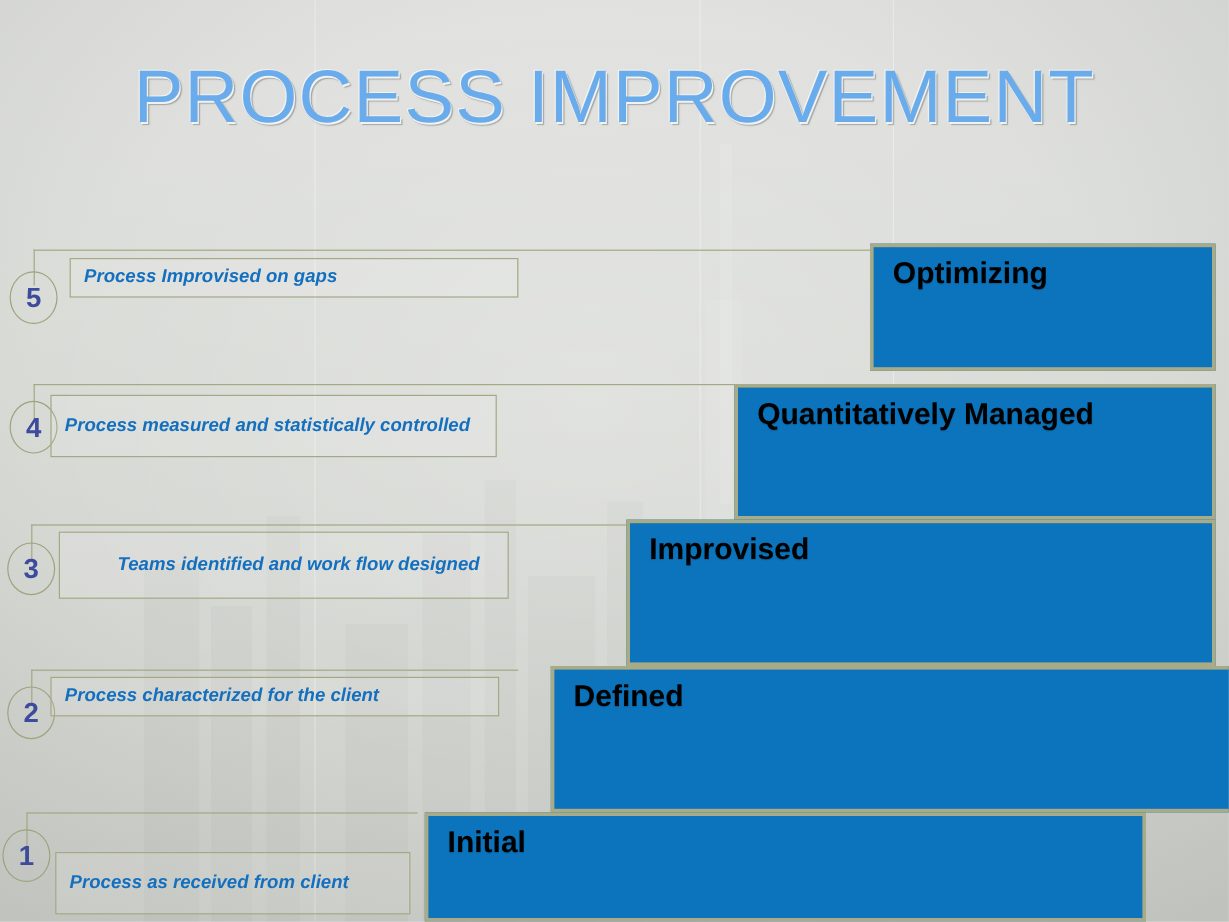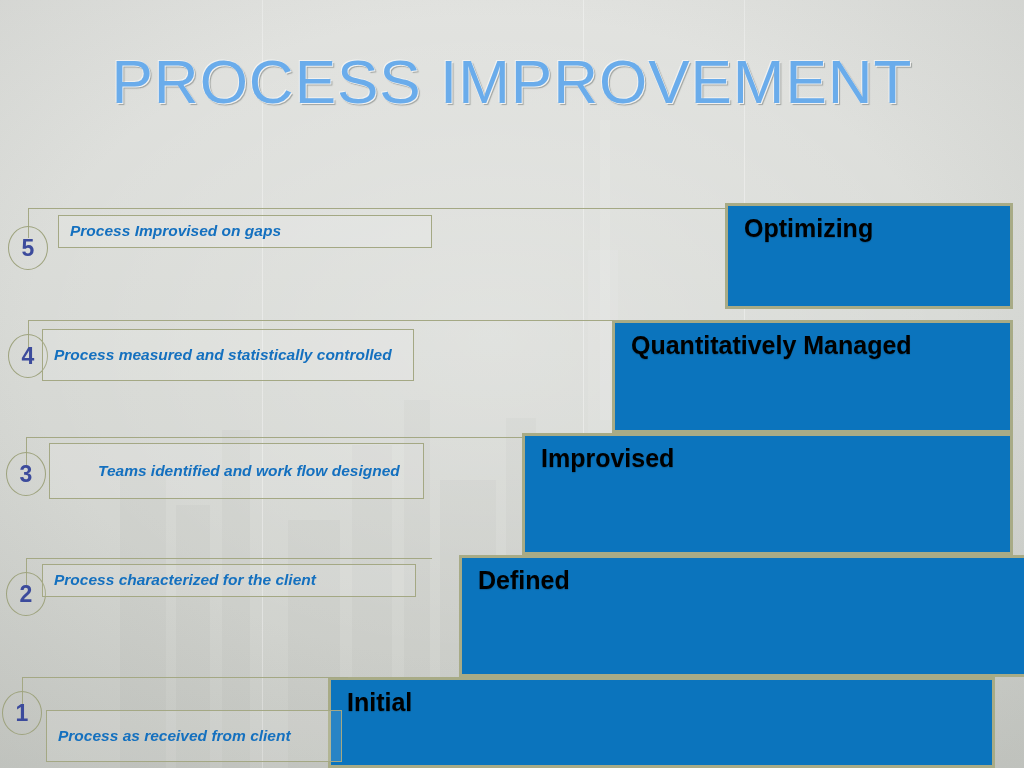--- a/index.html
+++ b/index.html
@@ -167,21 +167,21 @@
   </div>
 
   <div class="riser" style="left:522px; top:433px; width:491px; height:122px;">
     <div class="riser-label">Improvised</div>
   </div>
 
   <div class="riser" style="left:430px; top:555px; width:583px; height:122px;margin-left:29px;">
     <div class="riser-label">Defined</div>
   </div>
 
-  <div class="riser" style="left:328px; top:677px; width:667px; height:91px;padding-left:28px;">
+  <div class="riser" style="left:354px; top:677px; width:601px; height:91px;padding-left:28px;">
     <div class="riser-label">Initial</div>
   </div>
 
   <div class="step-rule" style="left:28px; top:208px; width:700px;"></div>
   <div class="step-stub" style="left:28px; top:208px; height:30px;"></div>
   <div class="circle" style="left:8px; top:226px;">
     <span>5</span>
   </div>
   <div class="callout" style="left:58px; top:215px; width:374px; height:33px;">
     <span>Process Improvised on gaps</span>

